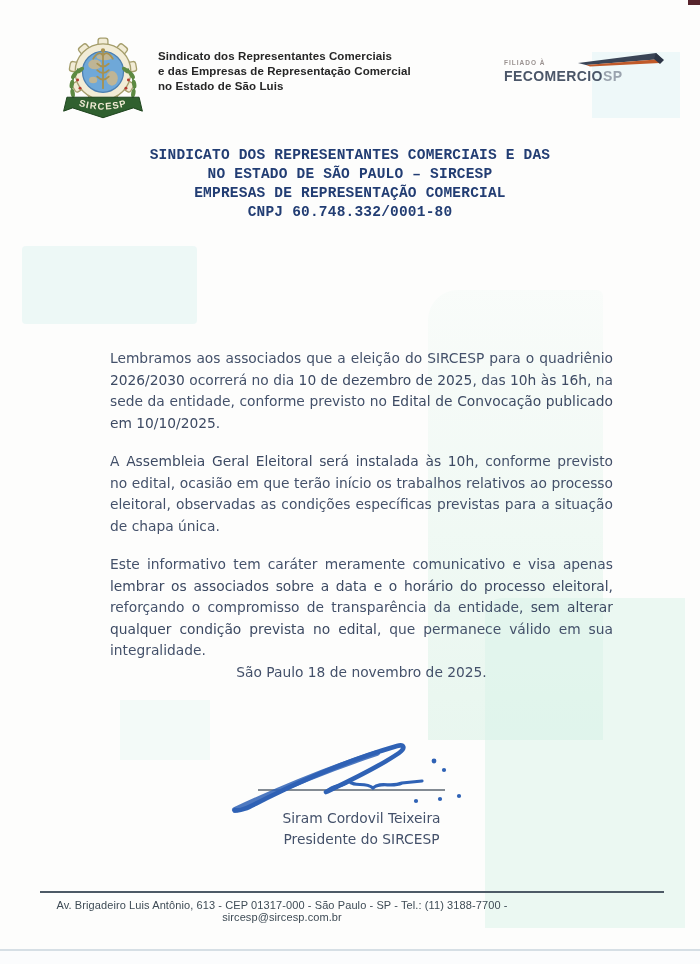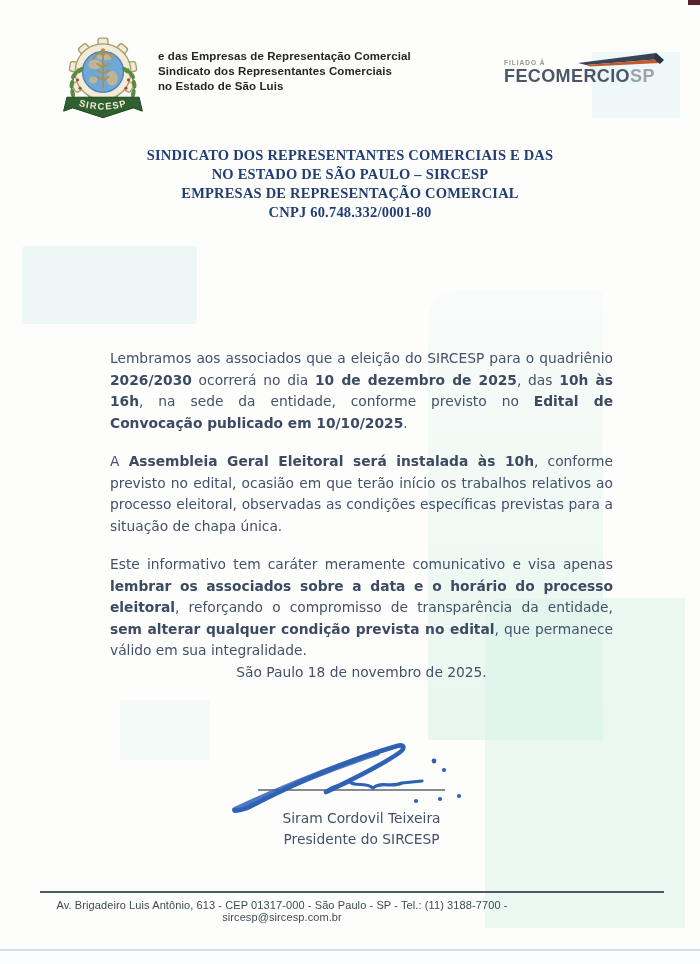--- a/index.html
+++ b/index.html
@@ -21,39 +21,39 @@
 
   
   .hdr{position:absolute;left:62px;top:36px;right:44px;display:flex;align-items:flex-start;}
   .logo{width:82px;height:88px;flex:0 0 auto;}
   .org-name{margin-left:14px;margin-top:13px;font-family:"Liberation Sans",sans-serif;
     font-weight:bold;font-size:11.5px;line-height:15px;color:#262626;letter-spacing:.1px;}
   .fec{margin-left:auto;margin-top:17px;width:152px;font-family:"Liberation Sans",sans-serif;}
   .fec-top{display:flex;align-items:flex-end;height:13px;position:relative;}
   .fec-filiado{font-size:6.5px;letter-spacing:1px;color:#9a9290;font-weight:bold;}
   .fec-swoosh{position:absolute;right:-8px;bottom:-1px;}
-  .fec-brand{font-size:18px;font-weight:bold;color:#4b5668;letter-spacing:.4px;line-height:20px;white-space:nowrap;}
+  .fec-brand{font-size:14px;font-weight:bold;color:#4b5668;letter-spacing:.4px;line-height:20px;white-space:nowrap;}
   .fec-brand .sp{color:#9aa3ae;font-weight:bold;}
 
   
   .lh-title{position:absolute;left:0;top:146px;width:700px;text-align:center;
-    font-family:Liberation Serif, serif;font-weight:bold;font-size:14.5px;
+    font-family:Liberation Mono, monospace;font-weight:bold;font-size:14.5px;
     line-height:19px;color:#223d73;letter-spacing:.2px;}
 
   
   .subject{position:absolute;left:0;top:261px;width:700px;text-align:center;
     font-family:"Liberation Serif",serif;font-weight:bold;font-size:16.5px;
     line-height:22px;color:#233a66;letter-spacing:.3px;}
 
   
   .body-text{position:absolute;left:110px;top:348px;width:503px;
     font-family:"DejaVu Sans",sans-serif;font-size:13.8px;line-height:21.5px;
     color:#44516a;text-align:justify;}
   .body-text p{margin:0 0 17px 0;}
-  .body-text .b{font-weight:bold;color:#3d4a63;}
+  .body-text .b{font-weight:normal;color:#3d4a63;}
 
   .date-line{position:absolute;left:110px;top:664px;width:503px;text-align:center;
     font-family:"DejaVu Sans",sans-serif;font-size:13.8px;color:#44516a;}
 
   
   .sig-wrap{position:absolute;left:225px;top:726px;width:260px;}
   .sig-name{position:absolute;left:110px;top:808px;width:503px;text-align:center;
     font-family:"DejaVu Sans",sans-serif;font-size:13.8px;line-height:21px;color:#44516a;}
 
   
@@ -132,22 +132,22 @@
       </g>
 
       <path d="M6,73 L94,73 L98,90 L87,86 L50,98 L13,86 L2,90 Z" fill="#30602f" stroke="#1d421d" stroke-width="1.2"></path>
       <path id="bannerArc" d="M13,81 Q50,95 87,81" fill="none"></path>
       <text font-family="Liberation Sans, sans-serif" font-size="11.5" font-weight="bold" fill="#f2ecd6" letter-spacing="1.5">
         <textPath href="#bannerArc" startOffset="50%" text-anchor="middle">SIRCESP</textPath>
       </text>
     </svg>
 
     <div class="org-name">
+      <div>Sindicato dos Representantes Comerciais</div>
       <div>e das Empresas de Representação Comercial</div>
-      <div>Sindicato dos Representantes Comerciais</div>
       <div>no Estado de São Luis</div>
     </div>
 
     <div class="fec">
       <div class="fec-top">
         <span class="fec-filiado">FILIADO À</span>
         <svg class="fec-swoosh" width="86" height="14" viewBox="0 0 86 14">
           <polygon points="0,10 78,0 84,6 8,12" fill="#3a4456"></polygon>
           <polygon points="8,12 84,6 82,10 12,13.5" fill="#c05a2a"></polygon>
           <polygon points="78,0 86,7 82,11 76,6" fill="#2c3546"></polygon>

